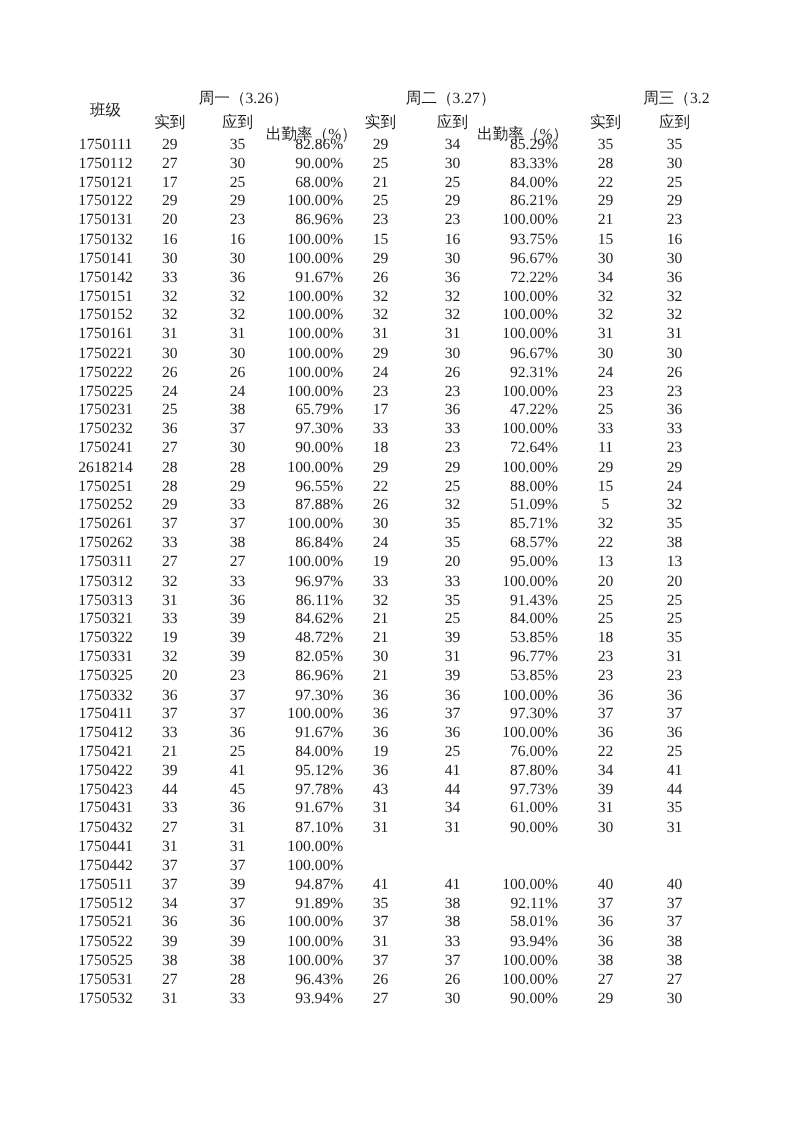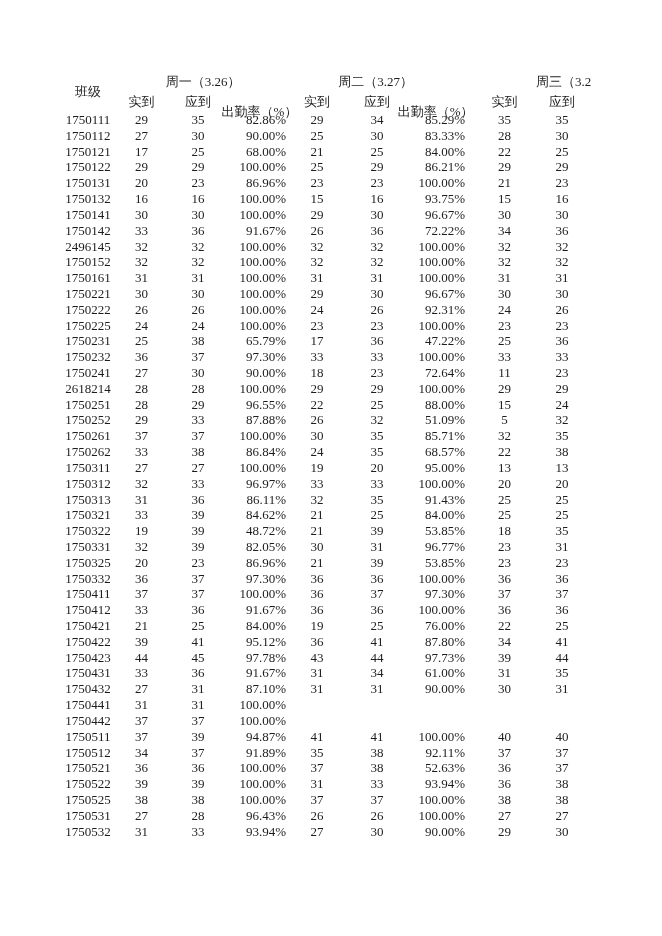--- a/index.html
+++ b/index.html
@@ -199,21 +199,21 @@
           <td class="c">36</td>
           <td class="r">91.67%</td>
           <td class="c">26</td>
           <td class="c">36</td>
           <td class="r">72.22%</td>
           <td class="c">34</td>
           <td class="c">36</td>
           <td></td>
         </tr>
         <tr>
-          <td class="c">2496145</td>
+          <td class="c">1750151</td>
           <td class="c">32</td>
           <td class="c">32</td>
           <td class="r">100.00%</td>
           <td class="c">32</td>
           <td class="c">32</td>
           <td class="r">100.00%</td>
           <td class="c">32</td>
           <td class="c">32</td>
           <td></td>
         </tr>
@@ -601,21 +601,21 @@
           <td class="c">37</td>
           <td></td>
         </tr>
         <tr>
           <td class="c">1750521</td>
           <td class="c">36</td>
           <td class="c">36</td>
           <td class="r">100.00%</td>
           <td class="c">37</td>
           <td class="c">38</td>
-          <td class="r">52.63%</td>
+          <td class="r">58.01%</td>
           <td class="c">36</td>
           <td class="c">37</td>
           <td></td>
         </tr>
         <tr>
           <td class="c">1750522</td>
           <td class="c">39</td>
           <td class="c">39</td>
           <td class="r">100.00%</td>
           <td class="c">31</td>

